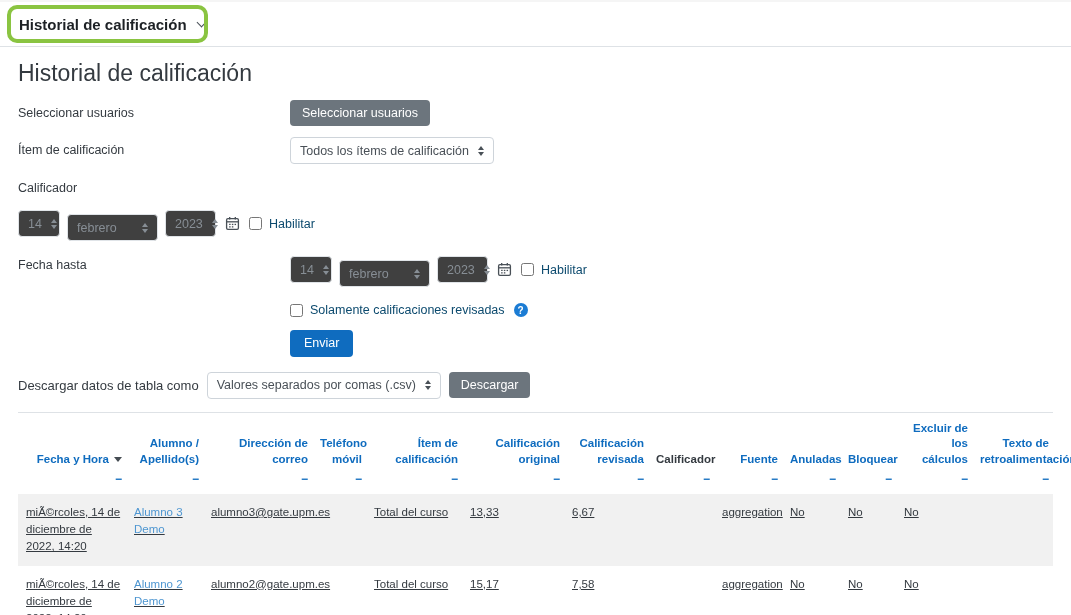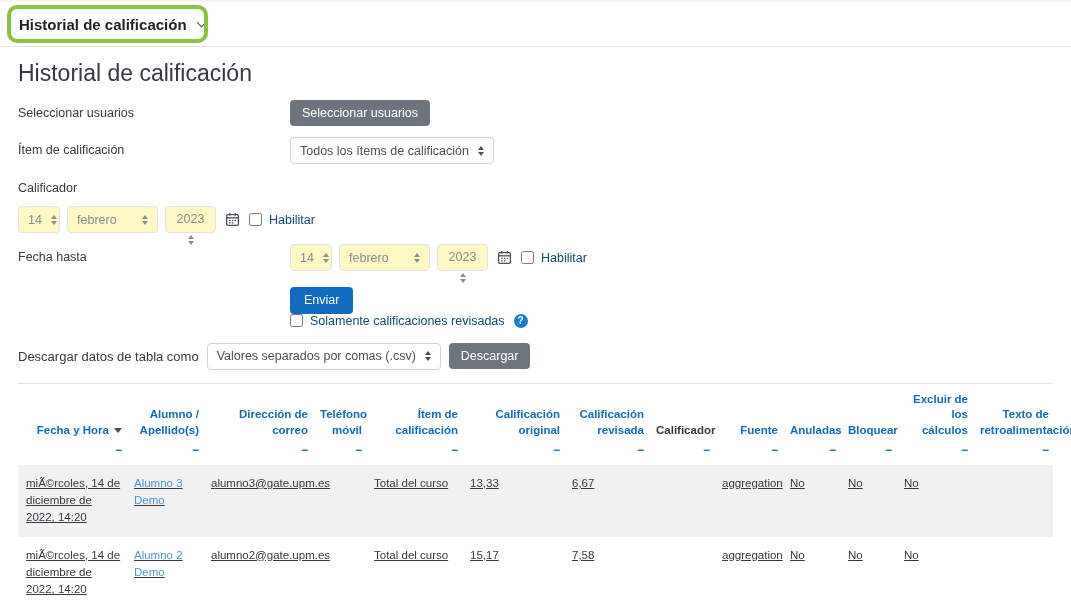--- a/index.html
+++ b/index.html
@@ -27,30 +27,30 @@
   .fctrl { display: flex; align-items: center; gap: 7px; }
 
   .btn { display: inline-block; border: none; border-radius: 4px; font-size: 12.5px;
     font-family: inherit; padding: 6px 12px; cursor: pointer; line-height: 1.15; }
   .btn-gray { background: #6c757d; color: #fff; }
   .btn-blue { background: #0f6cbf; color: #fff; padding: 6px 14px; }
 
   .select { display: inline-flex; align-items: center; justify-content: space-between;
     gap: 9px; border: 1px solid #ced4da; border-radius: 4px; background: #fff;
     padding: 5px 9px; font-size: 12.5px; color: #495057; height: 27px; cursor: pointer; }
-  .select.disabled { background: #fef9c3; border-color: #e0e4e8; color: #878e95; align-items: center; }
+  .select.disabled { background: #404040; border-color: #e0e4e8; color: #878e95; align-items: center; }
   .updown-icon { display: inline-flex; flex-direction: column; align-items: center; gap: 2px; }
   .updown-icon i { display: block; width: 0; height: 0;
     border-left: 3.5px solid transparent; border-right: 3.5px solid transparent; }
   .updown-icon .up { border-bottom: 4px solid currentColor; }
   .updown-icon .dn { border-top: 4px solid currentColor; }
 
   .sel-day  { width: 42px; }
-  .sel-month{ width: 91px; }
-  .sel-year { width: 51px; flex-direction: column; }
+  .sel-month{ width: 91px; margin-top: 8px; }
+  .sel-year { width: 51px; }
 
   input[type=checkbox] { width: 13px; height: 13px; accent-color: #fff; cursor: pointer; }
   .cb-label { font-size: 12.5px; color: #0c4a6e; }
 
   .help-icon { width: 14px; height: 14px; border-radius: 50%; background: #1b7cd4;
     color: #fff; font-size: 10px; font-weight: bold; display: inline-flex;
     align-items: center; justify-content: center; margin-left: 2px; cursor: pointer; }
 
   .calendar-icon { display: inline-flex; margin: 0 2px; }
 
@@ -192,33 +192,33 @@
             <line x1="10.2" y1="9" x2="11.8" y2="9"></line>
           <line x1="4.4" y1="11.6" x2="6" y2="11.6"></line>
             <line x1="7.3" y1="11.6" x2="8.9" y2="11.6"></line>
         </svg>
       </span>
       <input type="checkbox" style="">
       <span class="cb-label">Habilitar</span>
     </div>
   </div>
 
-  <div class="frow" style="margin-bottom:0">
-    <div class="flabel bare"></div>
-    <div class="fctrl">
-      <button class="btn btn-blue">Enviar</button>
-    </div>
-  </div>
-
   <div class="frow" style="margin-bottom:13px">
     <div class="flabel bare"></div>
     <div class="fctrl">
       <input type="checkbox" style="">
       <span class="cb-label">Solamente calificaciones revisadas</span>
       <span class="help-icon">?</span>
+    </div>
+  </div>
+
+  <div class="frow" style="margin-bottom:0">
+    <div class="flabel bare"></div>
+    <div class="fctrl">
+      <button class="btn btn-blue">Enviar</button>
     </div>
   </div>
 
   <div class="download-row">
     <span class="dl-label">Descargar datos de tabla como</span>
     <div class="select">
       <span>Valores separados por comas (.csv)</span>
       <span class="updown-icon">
           <i class="up"></i>
           <i class="dn"></i>

